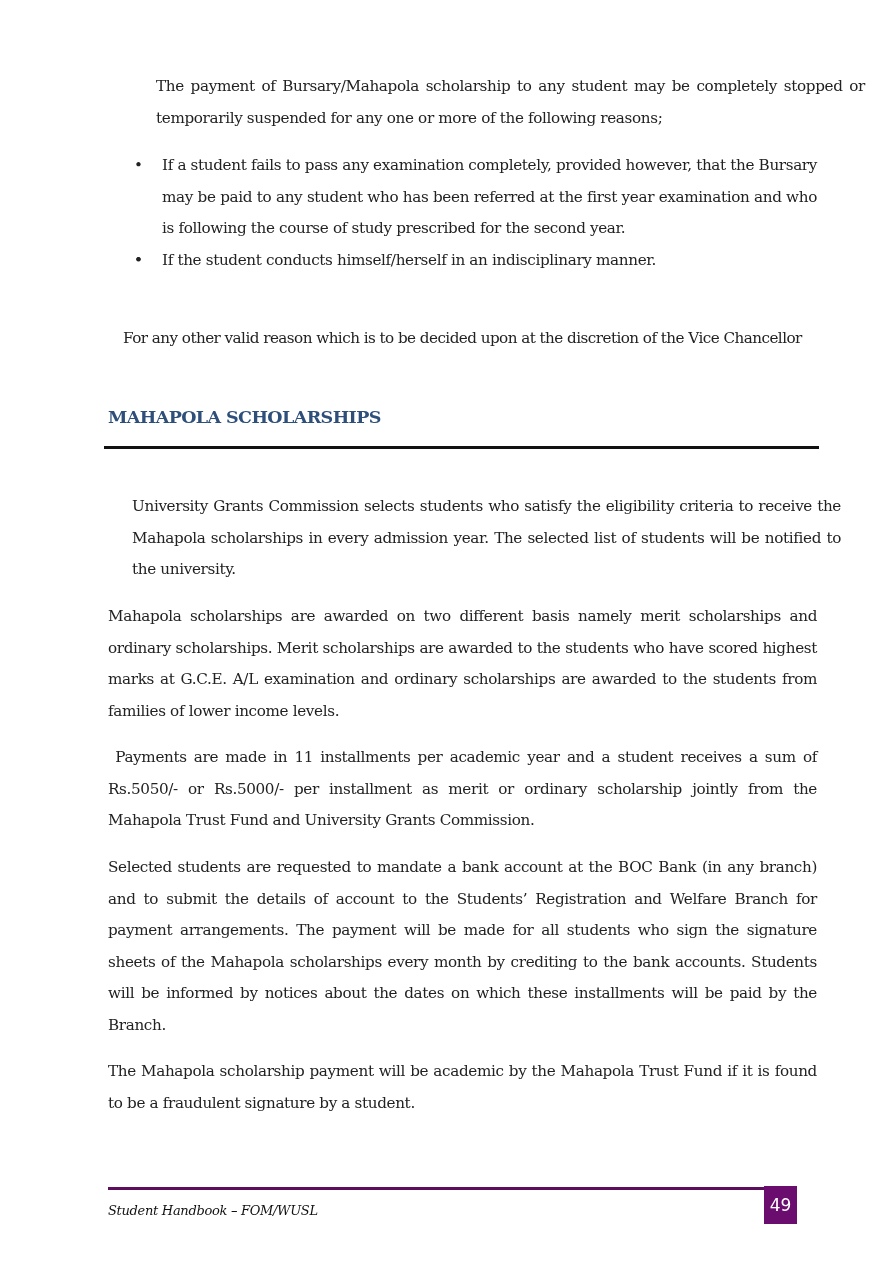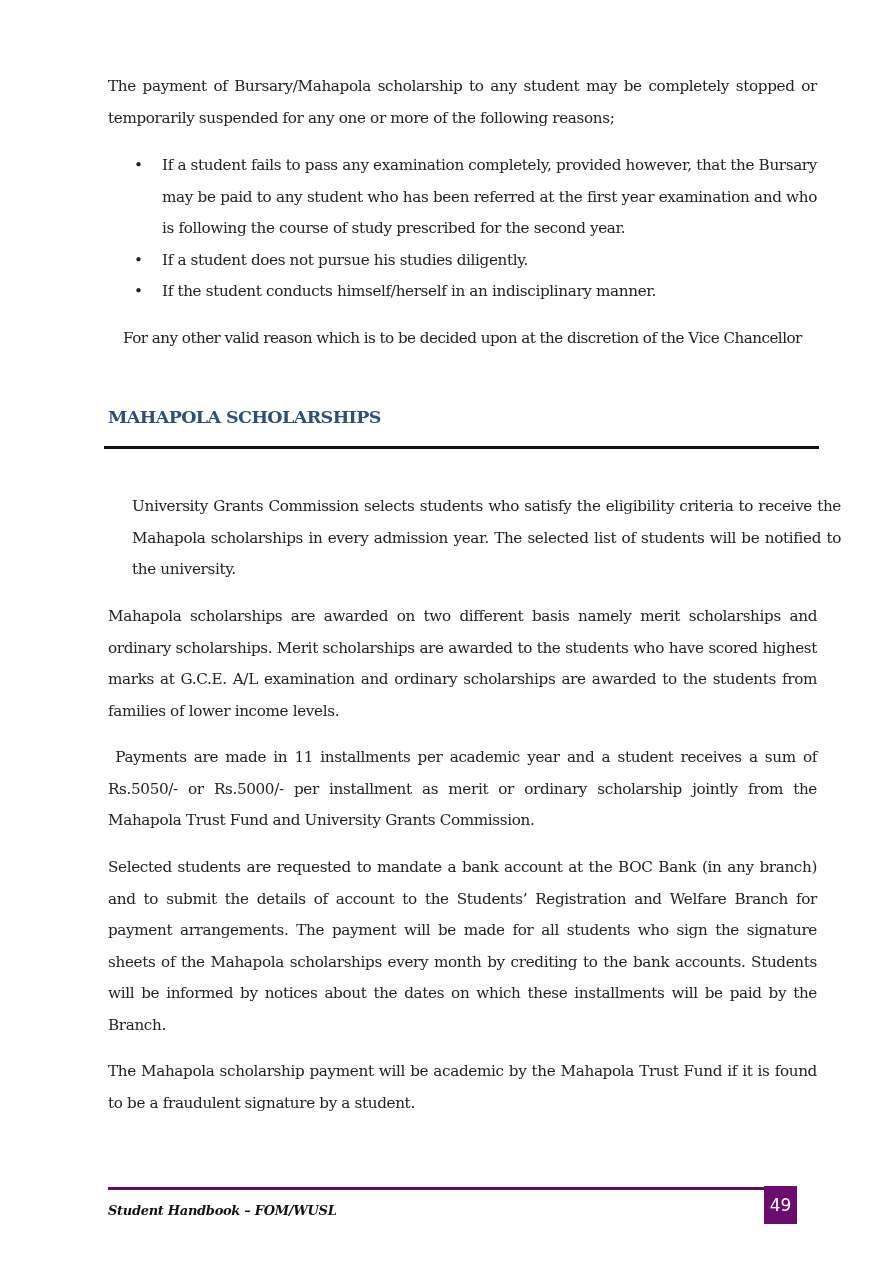--- a/index.html
+++ b/index.html
@@ -6,33 +6,33 @@
   body { width:892px; height:1262px; position:relative; overflow:hidden;
          font-family:"DejaVu Serif", "Liberation Serif", serif; color:#222; }
   .page { position:absolute; left:108px; width:709px; top:0; }
   p.body { margin:0; font-size:15.2px; line-height:31.6px; text-align:justify; letter-spacing:-0.35px; word-spacing:0px; position:absolute; left:0; width:709px; }
   ul.reasons { list-style:none; margin:0; padding:0; position:absolute; left:0; width:709px; }
   ul.reasons li { position:relative; padding-left:54px; font-size:15.2px; line-height:31.6px; text-align:justify; letter-spacing:-0.35px; }
   ul.reasons li .bullet { position:absolute; left:26px; top:0; }
   .heading { position:absolute; left:0; top:407px; font-family:"DejaVu Serif","Liberation Serif",serif; font-weight:bold; font-size:17.5px; color:#2e4f7a; letter-spacing:-0.6px; }
   .rule { position:absolute; left:104px; top:446px; width:715px; height:3px; background:#111; }
   .footer-line { position:absolute; left:108px; top:1187px; width:656px; height:3px; background:#5d0e5c; }
-  .footer-text { position:absolute; left:108px; top:1203px; font-style:italic; font-weight:bold; font-size:13px; color:#111; letter-spacing:-0.3px; }
+  .footer-text { position:absolute; left:108px; top:1203px; font-style:italic; font-weight:normal; font-size:13px; color:#111; letter-spacing:-0.3px; }
   .page-num { position:absolute; left:764px; top:1186px; width:33px; height:38px; background:#6b0d6e; color:#fff;
               font-family:"DejaVu Sans","Liberation Sans",sans-serif; font-size:17px; display:flex; align-items:center; justify-content:center; }
 </style>
 </head>
 <body>
 
 <div class="page">
-  <p class="body" style="top:71px;">The payment of Bursary/Mahapola scholarship to any student may be completely stopped or temporarily suspended for any one or more of the following reasons;</p>
+  <p class="body" style="top:71px;margin-left:48px;">The payment of Bursary/Mahapola scholarship to any student may be completely stopped or temporarily suspended for any one or more of the following reasons;</p>
 
   <ul class="reasons" style="top:150px;">
     <li><span class="bullet">•</span><span>If a student fails to pass any examination completely, provided however, that the Bursary may be paid to any student who has been referred at the first year examination and who is following the course of study prescribed for the second year.</span></li>
-    <li><span class="bullet">•</span><span>If a student does not pursue his studies diligently.</span></li>
+    <li><span class="bullet">•</span></li>
     <li><span class="bullet">•</span><span>If the student conducts himself/herself in an indisciplinary manner.</span></li>
   </ul>
 
   <p class="body" style="top:323px; white-space:nowrap; letter-spacing:-0.55px;margin-left:15px;">For any other valid reason which is to be decided upon at the discretion of the Vice Chancellor</p>
 
   <div class="heading">MAHAPOLA SCHOLARSHIPS</div>
 
   <p class="body" style="top:491px;margin-left:24px;">University Grants Commission selects students who satisfy the eligibility criteria to receive the Mahapola scholarships in every admission year. The selected list of students will be notified to the university.</p>
   <p class="body" style="top:601px;">Mahapola scholarships are awarded on two different basis namely merit scholarships and ordinary scholarships. Merit scholarships are awarded to the students who have scored highest marks at G.C.E. A/L examination and ordinary scholarships are awarded to the students from families of lower income levels.</p>
   <p class="body" style="top:742px; white-space:pre-wrap;"> Payments are made in 11 installments per academic year and a student receives a sum of Rs.5050/- or Rs.5000/- per installment as merit or ordinary scholarship jointly from the Mahapola Trust Fund and University Grants Commission.</p>

